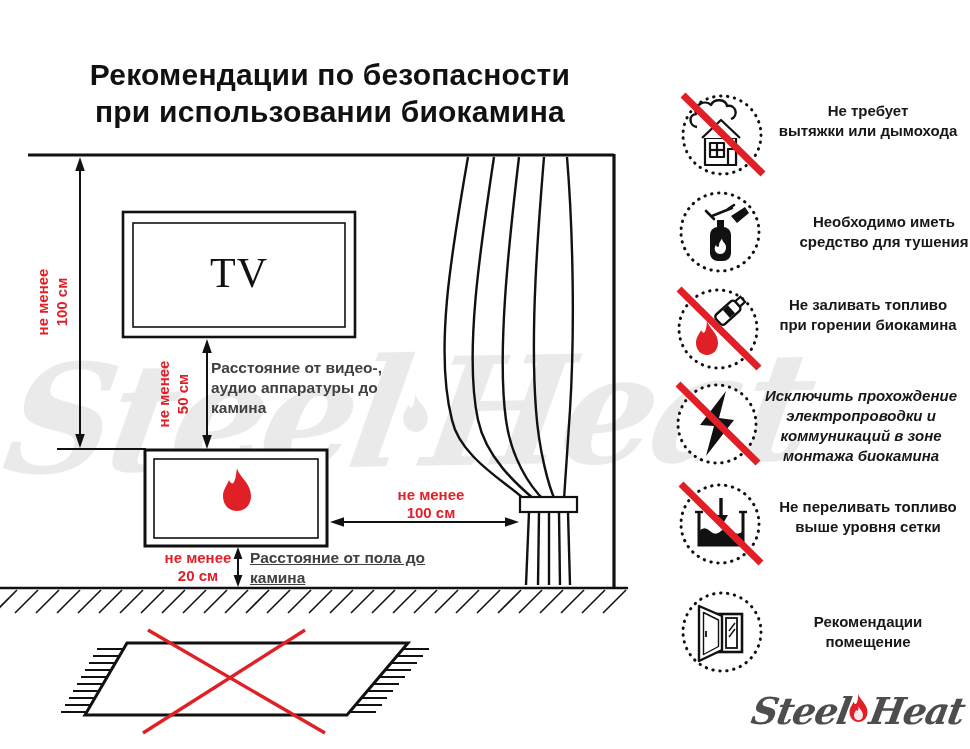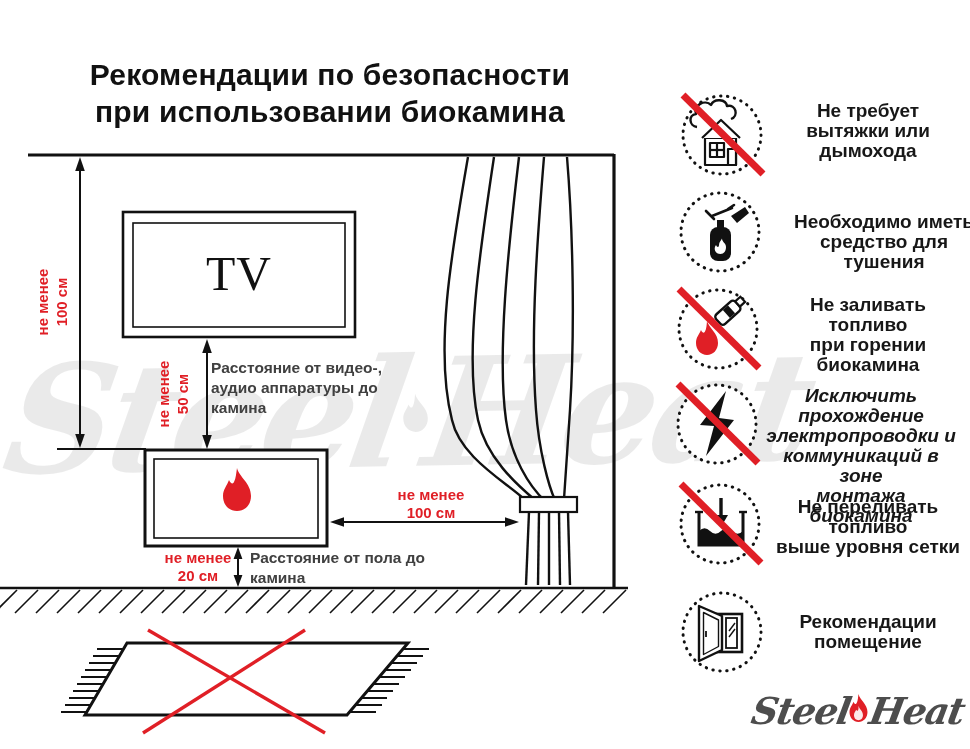--- a/index.html
+++ b/index.html
@@ -41,27 +41,27 @@
     font-size:15px;line-height:18px;text-align:center;white-space:pre-line;
   }
   .blabel{
     position:absolute;z-index:2;color:#404040;font-weight:700;
     font-size:15.5px;line-height:20px;text-align:left;white-space:pre-line;
   }
   .tv-label{
     position:absolute;z-index:2;left:239px;top:273px;
     transform:translate(-50%,-50%);
     font-family:"Liberation Serif","DejaVu Serif",serif;
-    font-size:48px;color:#111;letter-spacing:1px;
+    font-size:42px;color:#111;letter-spacing:1px;
   }
   
   .rec-icon{position:absolute;z-index:2;}
   .rec-text{
     position:absolute;z-index:2;width:196px;text-align:center;
-    font-weight:700;font-size:19px;line-height:20px;color:#171717;white-space:pre-line;
+    font-weight:700;font-size:15px;line-height:20px;color:#171717;white-space:pre-line;
   }
   
   .logo{
     left:752px;top:682px;width:212px;height:58px;z-index:2;
     display:flex;align-items:center;justify-content:center;
     font-family:"DejaVu Serif","Liberation Serif",serif;
     font-style:italic;font-weight:700;color:#4d4d4d;
   }
   .logo .lg-word{font-size:37px;letter-spacing:-1.5px;transform:skewX(-10deg);line-height:1;}
   .logo svg{margin:0 -2px 6px -4px;}
@@ -209,21 +209,21 @@
 100 см</div>
 <div class="vlabel" style="left:173px;top:394px;">не менее
 50 см</div>
 <div class="blabel" style="left:211px;top:358px;width:200px;">Расстояние от видео-,
 аудио аппаратуры до
 камина</div>
 <div class="rlabel" style="left:371px;top:486px;width:120px;">не менее
 100 см</div>
 <div class="rlabel" style="left:152px;top:549px;width:92px;">не менее
 20 см</div>
-<div class="blabel" style="left:250px;top:548px;width:196px;">Расстояние от пола до
+<div class="blabel" style="left:250px;top:548px;width:196px;text-decoration:underline;">Расстояние от пола до
 камина</div>
 <div class="tv-label">TV</div>
 
 <svg class="rec-icon" style="left:670px;top:81px;" width="104" height="104" viewBox="0 0 104 104">
   <circle cx="52" cy="54" r="39" fill="#fff" stroke="#111" stroke-width="3" stroke-dasharray="0.4 6.6" stroke-linecap="round"></circle>
   <path d="M27,46 c-8,-1 -9,-12 -1,-13 c-3,-9 9,-15 15,-9 c3,-7 15,-6 16,1 c9,-2 12,10 4,13" fill="#fff" stroke="#111" stroke-width="2.4" stroke-linejoin="round"></path>
   <g fill="#fff" stroke="#111" stroke-width="2.2" stroke-linejoin="round">
     <rect x="35" y="57" width="31" height="27"></rect>
     <polyline points="32,57 51,39 70,57" fill="#fff"></polyline>
     <rect x="58" y="68" width="8" height="16"></rect>

